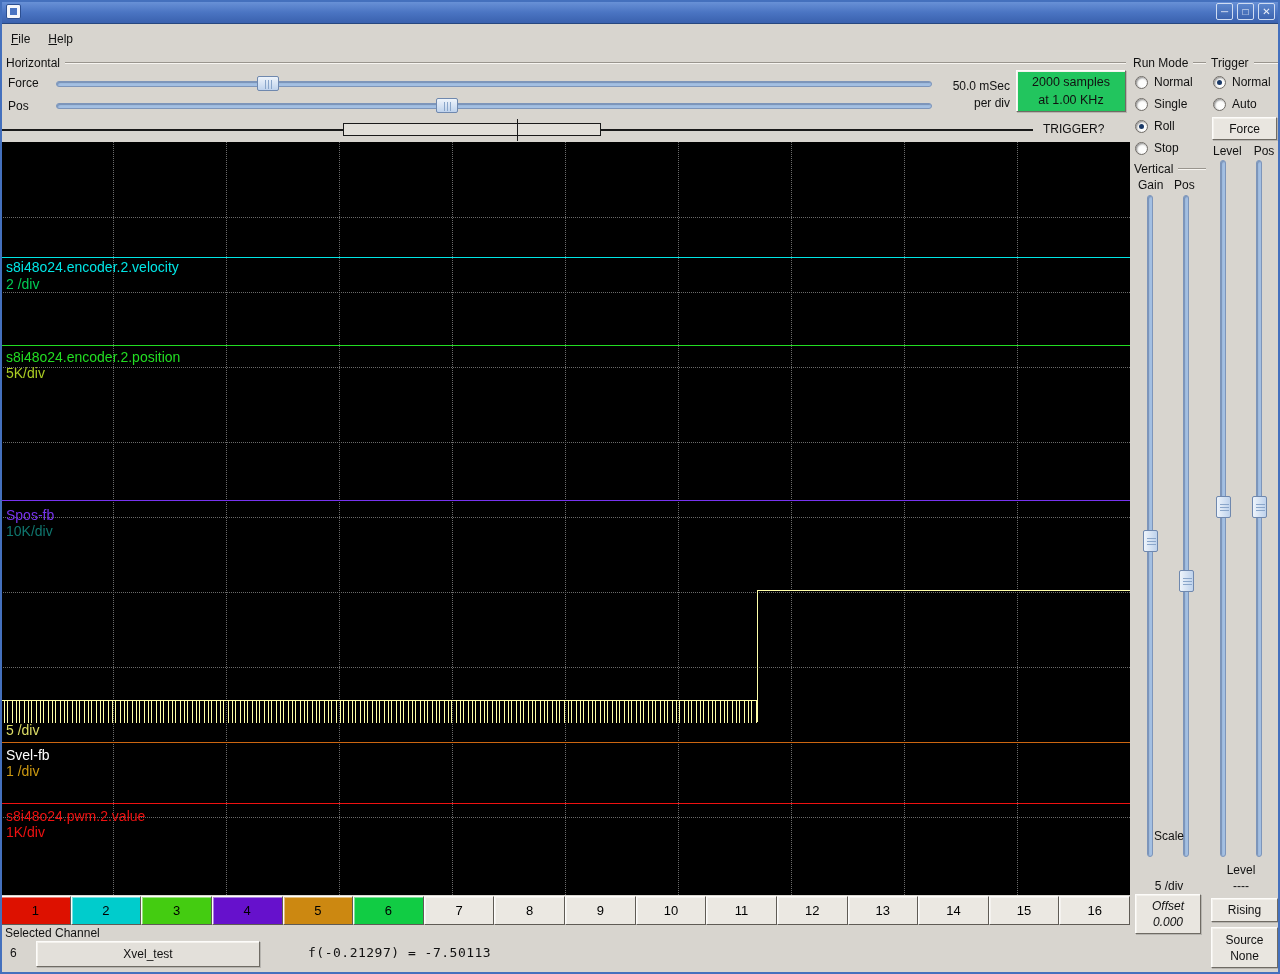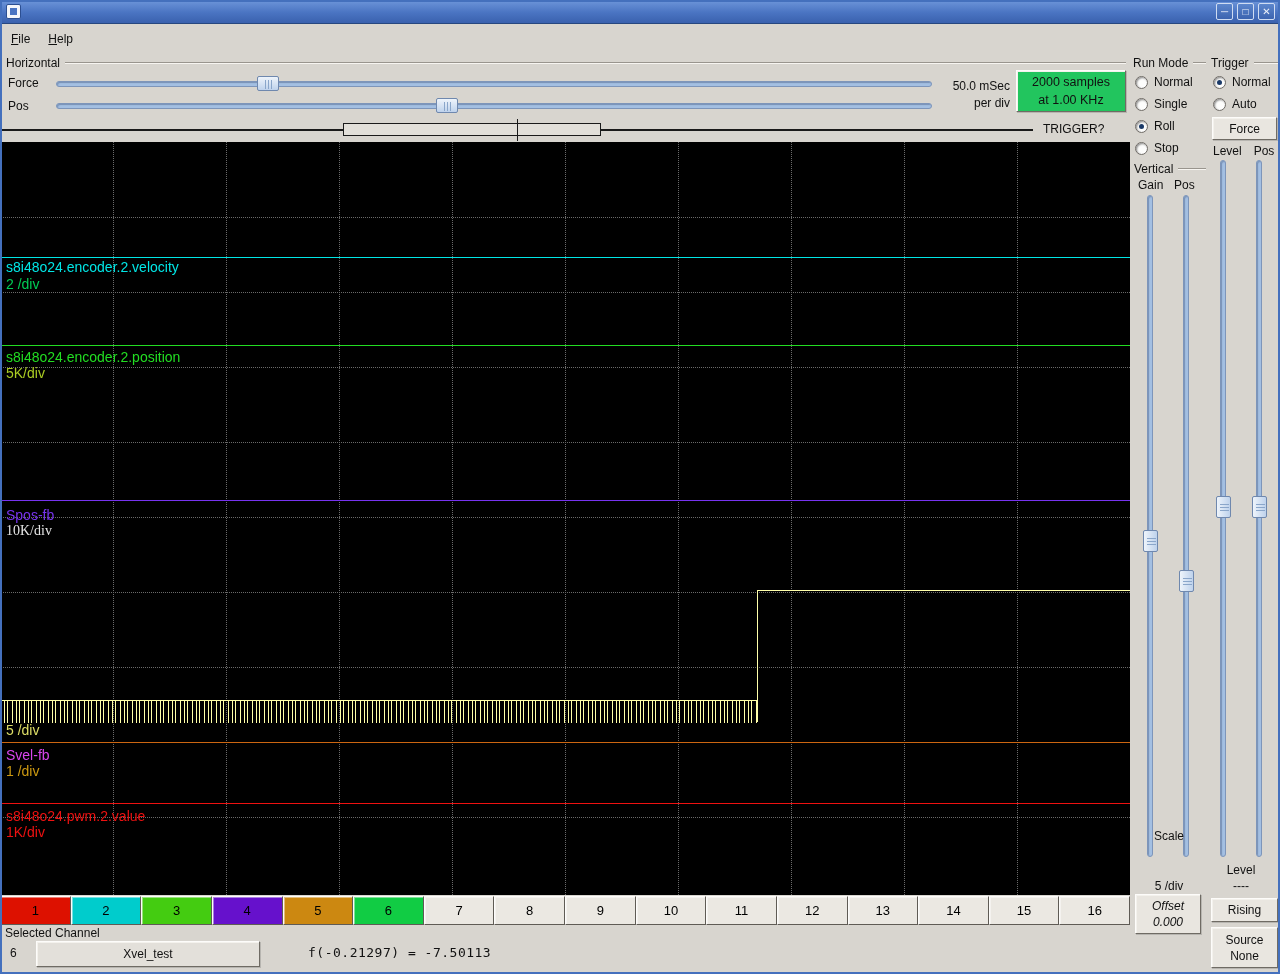--- a/index.html
+++ b/index.html
@@ -259,25 +259,25 @@
   <div class="trace" style="left: 0px; top: 600px; width: 1130px; background: rgb(204, 102, 17);"></div>
   <div class="trace" style="left: 0px; top: 661px; width: 1130px; background: rgb(238, 17, 17);"></div>
 
   <div class="chan-label" style="left: 6px; top: 117px; color: rgb(0, 230, 230);">s8i48o24.encoder.2.velocity</div>
   <div class="chan-label" style="left: 6px; top: 134px; color: rgb(0, 204, 85);">2 /div</div>
 
   <div class="chan-label" style="left: 6px; top: 207px; color: rgb(34, 221, 34);">s8i48o24.encoder.2.position</div>
   <div class="chan-label" style="left: 6px; top: 223px; color: rgb(170, 204, 34);">5K/div</div>
 
   <div class="chan-label" style="left: 6px; top: 365px; color: rgb(119, 51, 238);">Spos-fb</div>
-  <div class="chan-label" style="left: 6px; top: 381px; color: #e5e5e5; font-family: Liberation Serif, serif;">10K/div</div>
+  <div class="chan-label" style="left: 6px; top: 381px; color: #0f766e;">10K/div</div>
 
   <div class="chan-label" style="left: 6px; top: 580px; color: rgb(221, 221, 102);">5 /div</div>
 
-  <div class="chan-label" style="left: 6px; top: 605px; color: #d946ef;">Svel-fb</div>
+  <div class="chan-label" style="left: 6px; top: 605px; color: #ffffff;">Svel-fb</div>
   <div class="chan-label" style="left: 6px; top: 621px; color: rgb(204, 153, 17);">1 /div</div>
 
   <div class="chan-label" style="left: 6px; top: 666px; color: rgb(238, 17, 17);">s8i48o24.pwm.2.value</div>
   <div class="chan-label" style="left: 6px; top: 682px; color: rgb(238, 17, 17);">1K/div</div>
 </div>
 
 <div class="frame-head" style="left:1134px; top:161px; width:72px;">
   <span>Vertical</span>
   <div class="groove"></div>
 </div>

